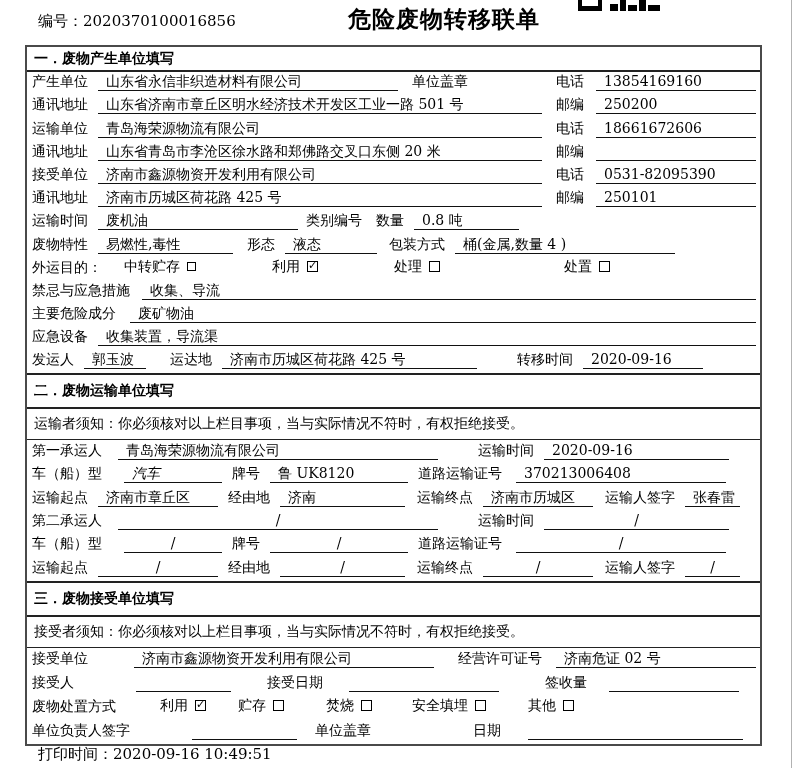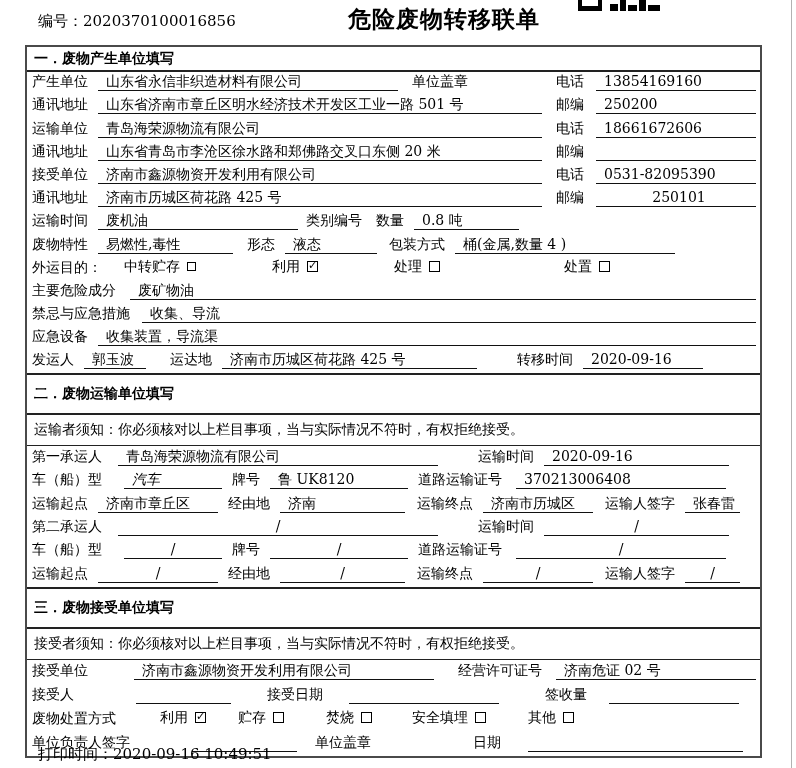--- a/index.html
+++ b/index.html
@@ -10,21 +10,21 @@
          text-align:center;font-family:"DejaVu Sans","Liberation Sans",sans-serif;
          font-weight:bold;font-size:23px;letter-spacing:1px;}
   .qr{position:absolute;left:578px;top:0;}
   .edge{position:absolute;left:791px;top:0;width:1px;height:768px;background:#b2b2b2;}
 
   .form-table{position:absolute;left:25px;top:45px;width:737px;box-sizing:border-box;
               border:2px solid #4a4a4a;background:#fff;}
   .sec-h{height:25px;display:flex;align-items:center;padding:0 7px;box-sizing:border-box;
          font-family:"DejaVu Sans","Liberation Sans",sans-serif;font-weight:bold;font-size:14px;
          border-bottom:2px solid #222;}
-  .sec-h.mid{border-top:2px solid #222;height:42px;}
+  .sec-h.mid{border-top:2px solid #222;height:36px;}
   .notice{height:31px;display:flex;align-items:center;padding:0 7px;box-sizing:border-box;
           border-bottom:1.5px solid #222;white-space:nowrap;}
   .row{display:flex;align-items:flex-end;box-sizing:border-box;padding:0 4px 4px 5px;overflow:hidden;}
   .r1{height:23.2px;} .r2{height:23.4px;} .r3{height:24px;}
   .lb{white-space:nowrap;flex-shrink:0;}
   .uv{border-bottom:1px solid #111;white-space:nowrap;overflow:hidden;box-sizing:border-box;
       padding:0 2px 1px 8px;flex-shrink:0;height:18px;}
   .uv.fill{flex:1 1 auto;}
   .uv.ctr{text-align:center;padding-left:2px;}
   .rgrp{margin-left:auto;display:flex;align-items:flex-end;flex-shrink:0;}
@@ -92,21 +92,21 @@
       <span class="lb" style="width:58px;margin-right:8px;">接受单位</span>
       <span class="uv fill" style="margin-right:14px;">济南市鑫源物资开发利用有限公司</span>
       <span class="lb" style="width:30px;margin-right:10px;">电话</span>
       <span class="uv" style="width:160px;">0531-82095390</span>
     </div>
 
     <div class="row r1">
       <span class="lb" style="width:58px;margin-right:8px;">通讯地址</span>
       <span class="uv fill" style="margin-right:14px;">济南市历城区荷花路 425 号</span>
       <span class="lb" style="width:30px;margin-right:10px;">邮编</span>
-      <span class="uv" style="width:160px;text-align:center;">250101</span>
+      <span class="uv" style="width:160px;">250101</span>
     </div>
 
     <div class="row r1">
       <span class="lb" style="width:58px;margin-right:8px;">运输时间</span>
       <span class="uv" style="width:200px;">废机油</span>
       <span class="lb" style="width:58px;margin-left:8px;">类别编号</span>
       <span class="lb" style="width:30px;margin-left:12px;">数量</span>
       <span class="uv" style="width:105px;margin-left:8px;">0.8 吨</span>
     </div>
 
@@ -141,27 +141,27 @@
       </span>
       <span class="opt" style="margin-left:124px;">
         <span class="lb">处置</span>
         <span class="cb">
             <i></i>
           </span>
       </span>
     </div>
 
     <div class="row r1">
+      <span class="lb" style="width:100px;margin-right:10px;">禁忌与应急措施</span>
+      <span class="uv fill">收集、导流</span>
+    </div>
+
+    <div class="row r1">
       <span class="lb" style="width:86px;margin-right:12px;">主要危险成分</span>
       <span class="uv fill">废矿物油</span>
-    </div>
-
-    <div class="row r1">
-      <span class="lb" style="width:100px;margin-right:10px;">禁忌与应急措施</span>
-      <span class="uv fill">收集、导流</span>
     </div>
 
     <div class="row r1">
       <span class="lb" style="width:58px;margin-right:8px;">应急设备</span>
       <span class="uv fill">收集装置，导流渠</span>
     </div>
 
     <div class="row r1">
       <span class="lb" style="width:44px;margin-right:8px;">发运人</span>
       <span class="uv" style="width:62px;">郭玉波</span>

